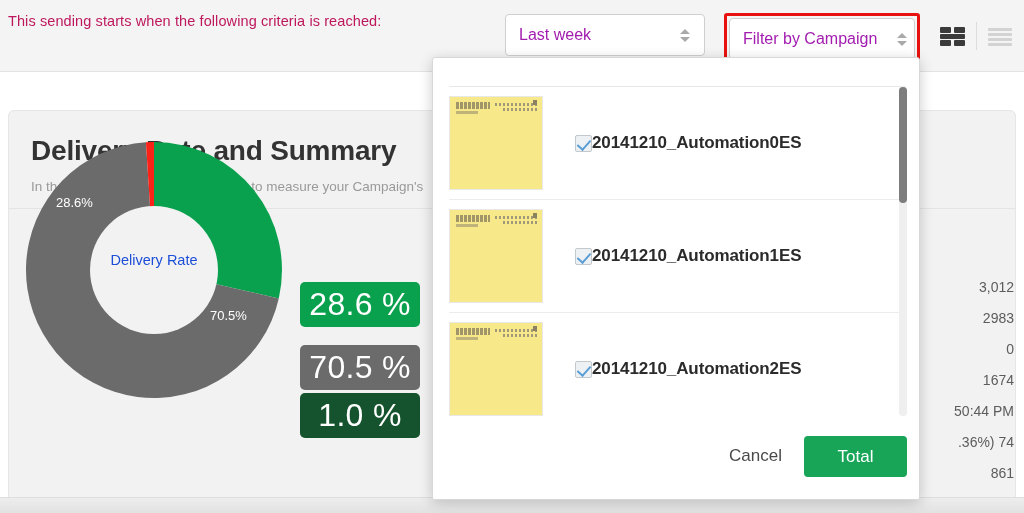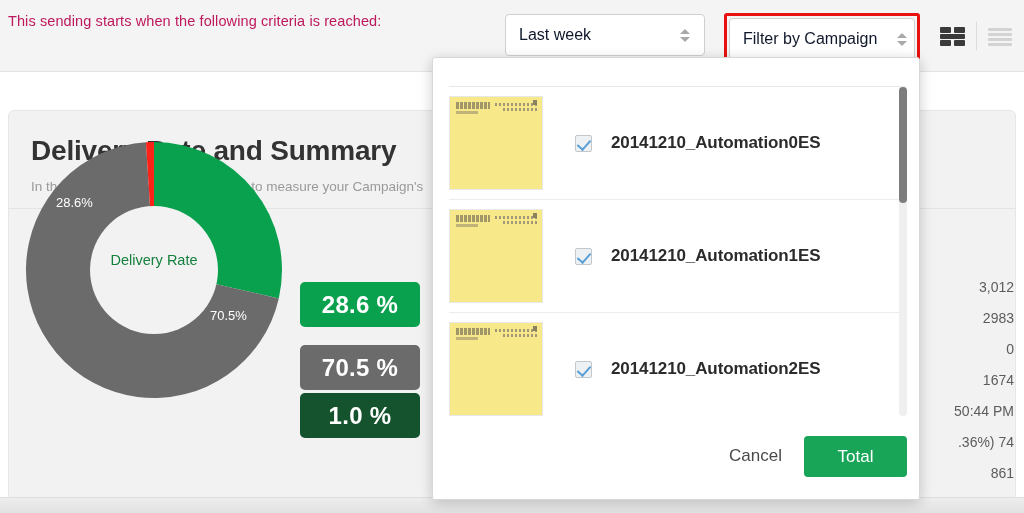--- a/index.html
+++ b/index.html
@@ -22,21 +22,21 @@
     position:absolute; left:8px; top:13px;
     font-size:14.5px; color:#be185d; letter-spacing:.1px;
     white-space:nowrap;
   }
   .select-box {
     position:absolute; height:42px;
     background:#ffffff; border:1px solid #cfcfcf; border-radius:4px;
     display:flex; align-items:center;
   }
   .select-label {
-    font-size:16px; color:#0f172a; padding-left:13px; white-space:nowrap;
+    font-size:16px; color:#a21caf; padding-left:13px; white-space:nowrap;
     flex:1;
   }
   .spin { width:22px; margin-right:8px; display:flex; flex-direction:column;
           align-items:center; justify-content:center; gap:3px; }
   .spin i { display:block; width:0;height:0; border-left:5px solid transparent;
             border-right:5px solid transparent; }
   .spin i.up   { border-bottom:5px solid #a9a9a9; }
   .spin i.down { border-top:5px solid #a9a9a9; }
 
   #sel-period   { left:505px; top:14px; width:200px; }
@@ -74,31 +74,31 @@
   .card-sub {
     position:absolute; left:22px; top:68px;
     font-size:13.5px; color:#9a9a9a; white-space:nowrap;
   }
   .card-rule { position:absolute; left:0; top:97px; width:1006px; height:1px; background:#e4e4e4; }
 
   
   .donut-wrap { position:absolute; left:24px; top:140px; width:260px; height:260px; }
   .donut-center-label {
     position:absolute; left:0; top:112px; width:260px; text-align:center;
-    font-size:14.5px; color:#15803d;
+    font-size:14.5px; color:#1d4ed8;
   }
   .slice-lbl { position:absolute; font-size:13px; color:#ffffff; font-weight:400; }
   .lbl-green { left:32px; top:55px; }
   .lbl-gray  { left:186px; top:168px; }
 
   
   .badge {
     position:absolute; left:300px; width:120px; height:45px;
     border-radius:5px; display:flex; align-items:center; justify-content:center;
-    color:#ffffff; font-size:24px; font-weight:bold; letter-spacing:.3px;
+    color:#ffffff; font-size:32px; font-weight:normal; letter-spacing:.3px;
   }
   #badge-0 { top:282px; background:#0aa14e; }
   #badge-1 { top:345px; background:#6b6b6b; }
   #badge-2 { top:393px; background:#14532d; }
 
   
   .stats { position:absolute; right:10px; top:272px; width:110px; text-align:right; }
   .stat-row { font-size:14px; color:#5c5c5c; height:31px; line-height:31px; white-space:nowrap; }
 
   .footer-label {
@@ -154,21 +154,21 @@
     width:17px; height:17px; margin-left:32px; flex:0 0 auto;
     background:#eef1f3; border:1px solid #c3c8cc; border-radius:2px;
     position:relative;
   }
   .chk:after {
     content:""; position:absolute; left:4px; top:1px;
     width:6px; height:11px; border:solid #5a9ed6;
     border-width:0 2.6px 2.6px 0; transform:rotate(42deg);
   }
   .item-name {
-    margin-left:19px; font-size:17px; font-weight:bold; color:#2b2b2b;
+    font-size:17px; font-weight:bold; color:#2b2b2b;
     letter-spacing:-.1px; white-space:nowrap;
   }
 
   .scroll-track {
     position:absolute; left:899px; top:86px; width:8px; height:330px;
     background:#efefef; border-radius:4px;
   }
   .scroll-thumb {
     position:absolute; left:899px; top:87px; width:8px; height:116px;
     background:#7d7d7d; border-radius:4px;

